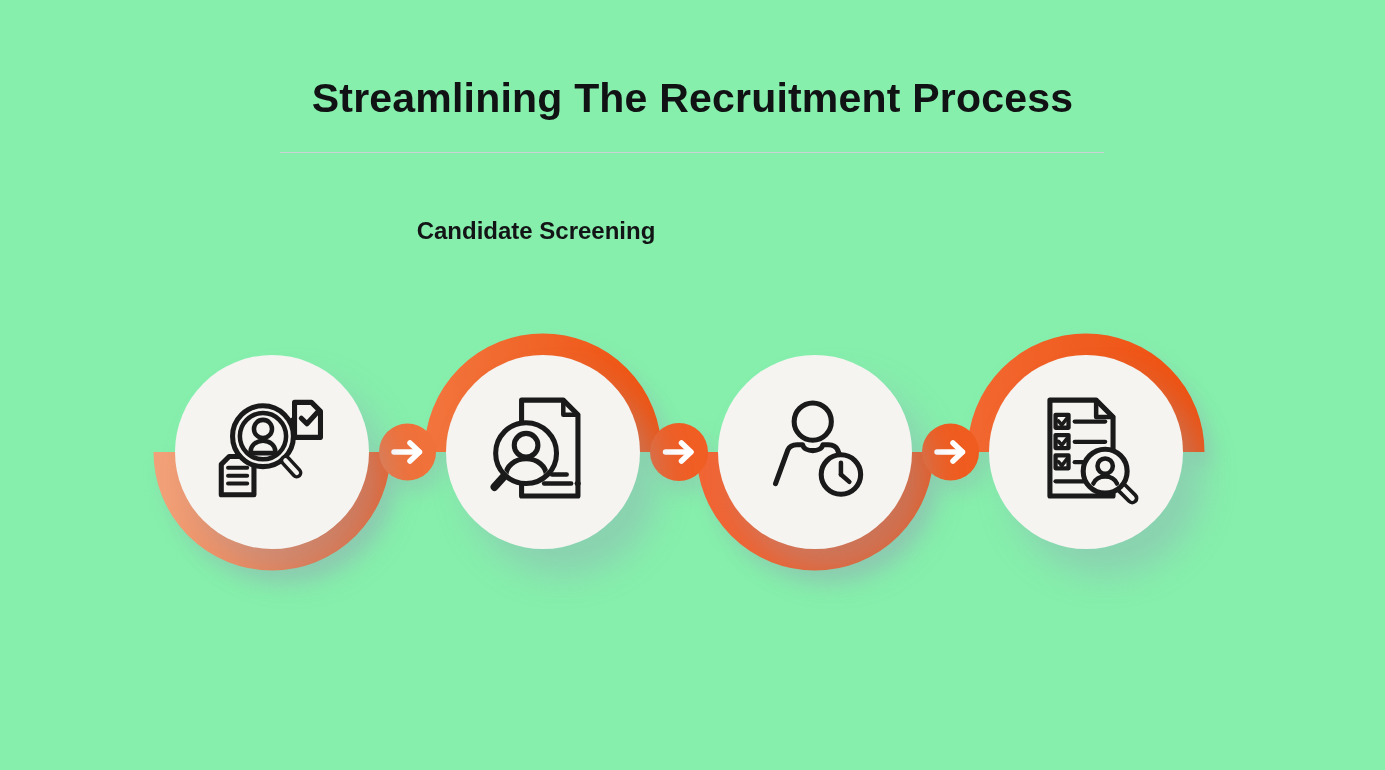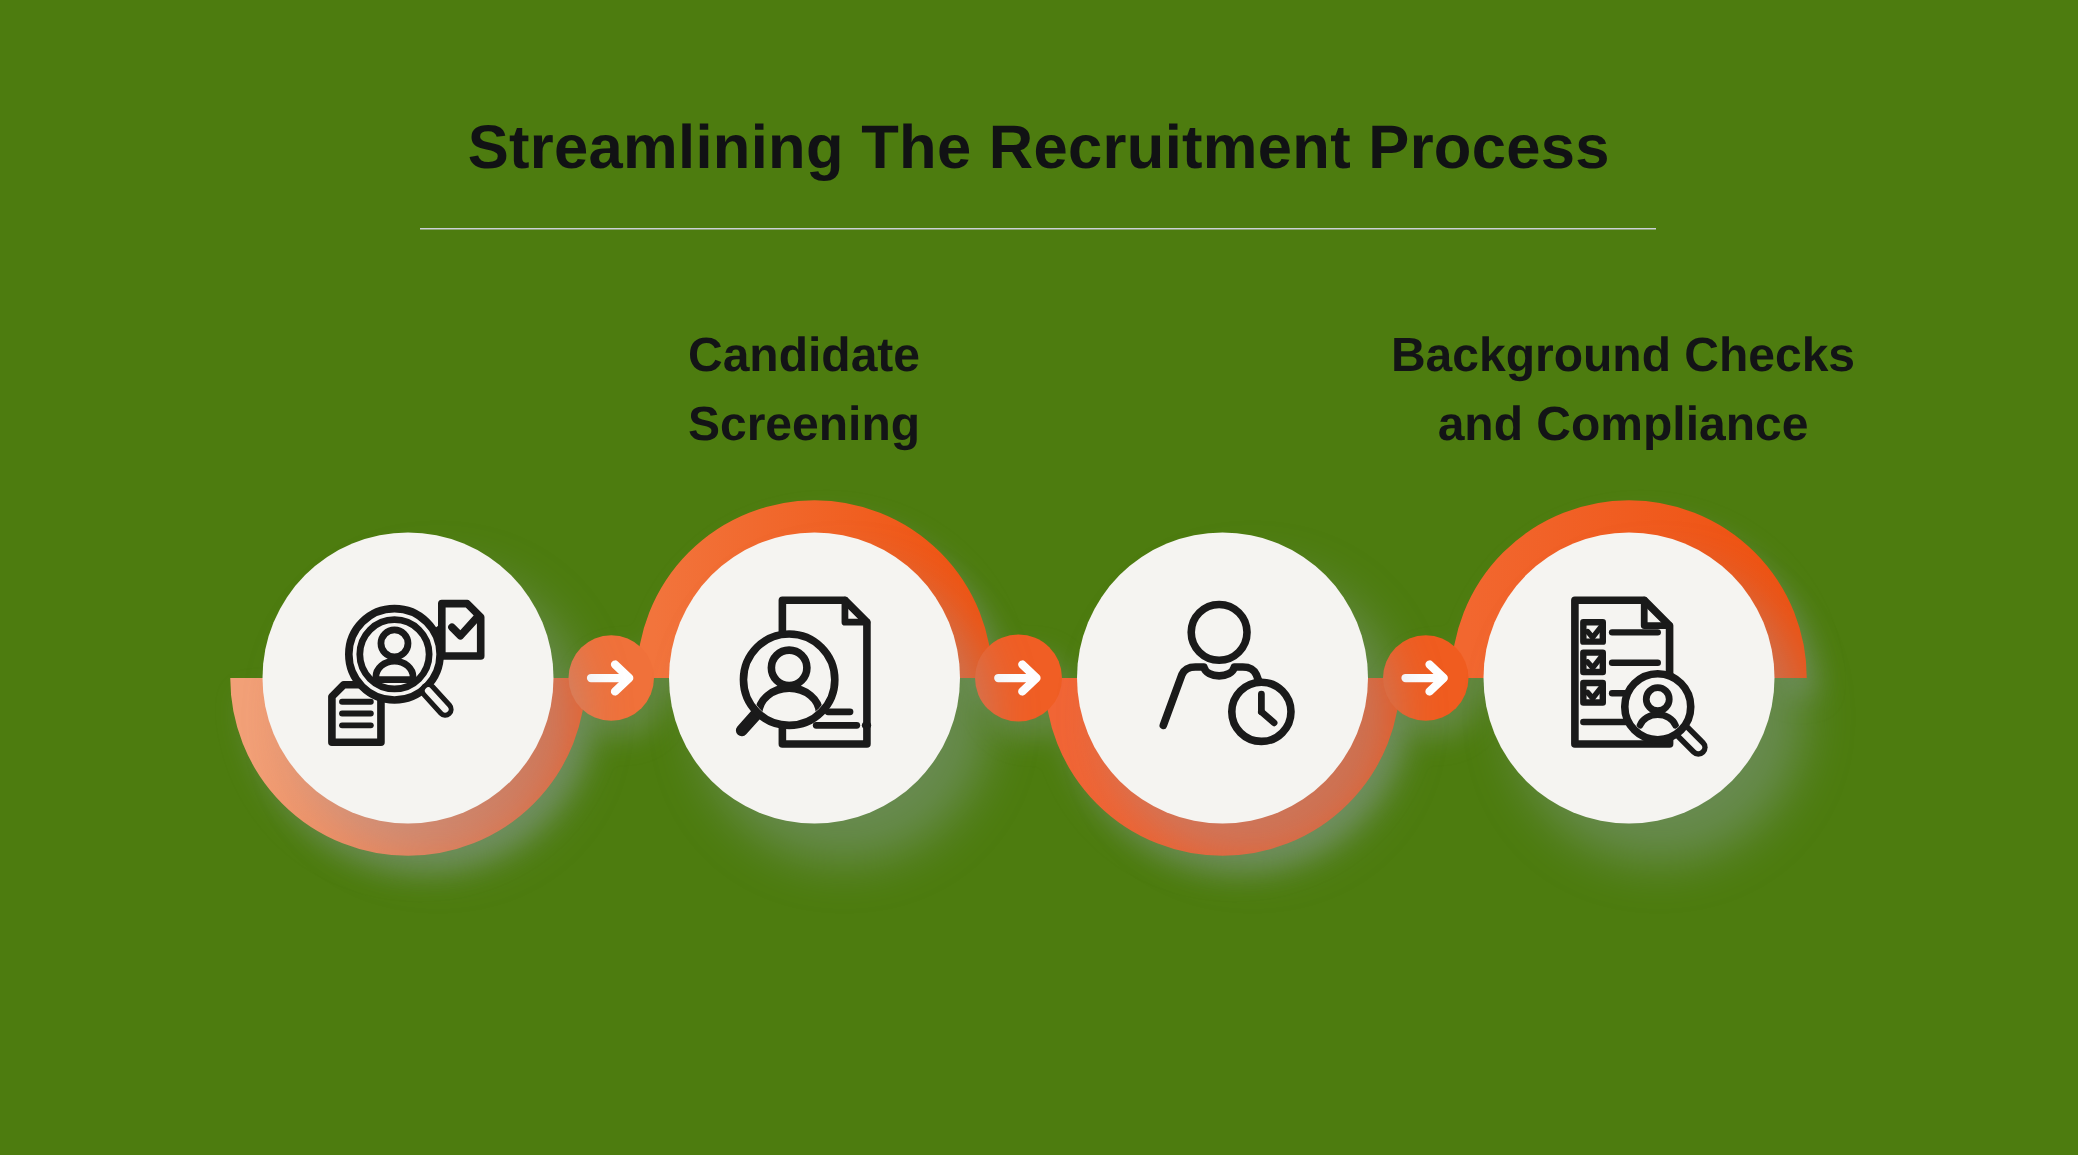--- a/index.html
+++ b/index.html
@@ -3,21 +3,21 @@
 <meta charset="utf-8">
 <style>
   html,body{margin:0;padding:0;}
   body{
     font-family:"Liberation Sans", sans-serif;
     background:#e9edf1;
   }
   .canvas{
     position:relative;
     width:1385px;height:770px;
-    background:#4d7c0f;
+    background:#86efac;
     overflow:hidden;
   }
   .page-title{
     position:absolute;top:74px;left:0;width:100%;
     text-align:center;
     font-size:41px;font-weight:700;color:#111214;
     letter-spacing:0.2px;line-height:1.2;
   }
   .title-divider{
     position:absolute;top:152px;left:280px;width:824px;height:0;
@@ -30,21 +30,21 @@
   .step-circle{
     position:absolute;width:194px;height:194px;border-radius:50%;
     background:#f5f4f1;
     box-shadow:20px 26px 32px rgba(148,163,184,0.38);
     display:flex;align-items:center;justify-content:center;
   }
   .step-circle svg{width:124px;height:124px;}
   .step-label{
     position:absolute;
     text-align:center;
-    font-size:32px;font-weight:700;color:#131416;
+    font-size:24px;font-weight:700;color:#131416;
     line-height:1.43;
   }
   .c1{left:175px;top:355px;}
   .c2{left:446px;top:355px;}
   .c3{left:718px;top:355px;}
   .c4{left:989px;top:355px;}
   .l1{left:145px;top:622px;width:220px;}
   .l2{left:406px;top:214px;width:260px;}
   .l3{left:705px;top:622px;width:220px;}
   .l4{left:922px;top:214px;width:320px;}
@@ -172,15 +172,14 @@
       <path d="M30.5 63.5 l3 3.5 l5.5 -7" stroke-width="3.2"></path>
       <line x1="45" y1="64" x2="66" y2="64" stroke-width="3.8"></line>
       <line x1="28" y1="81" x2="58" y2="81" stroke-width="3.8"></line>
       <line x1="87" y1="87" x2="96" y2="96" stroke-width="11"></line>
       <line x1="87" y1="87" x2="96" y2="96" stroke="#f5f4f1" stroke-width="4.5"></line>
       <circle cx="72" cy="72" r="19.5" fill="#f5f4f1" stroke-width="4.5"></circle>
       <circle cx="72" cy="67.5" r="6.8" stroke-width="4"></circle>
       <path d="M61.5 83 a11 9 0 0 1 21 0" clip-path="url(#lens4)" stroke-width="4"></path>
     </svg>
   </div>
-  <div class="step-label l4">Background Checks and Compliance</div>
 
 </div>
 
 </body></html>

